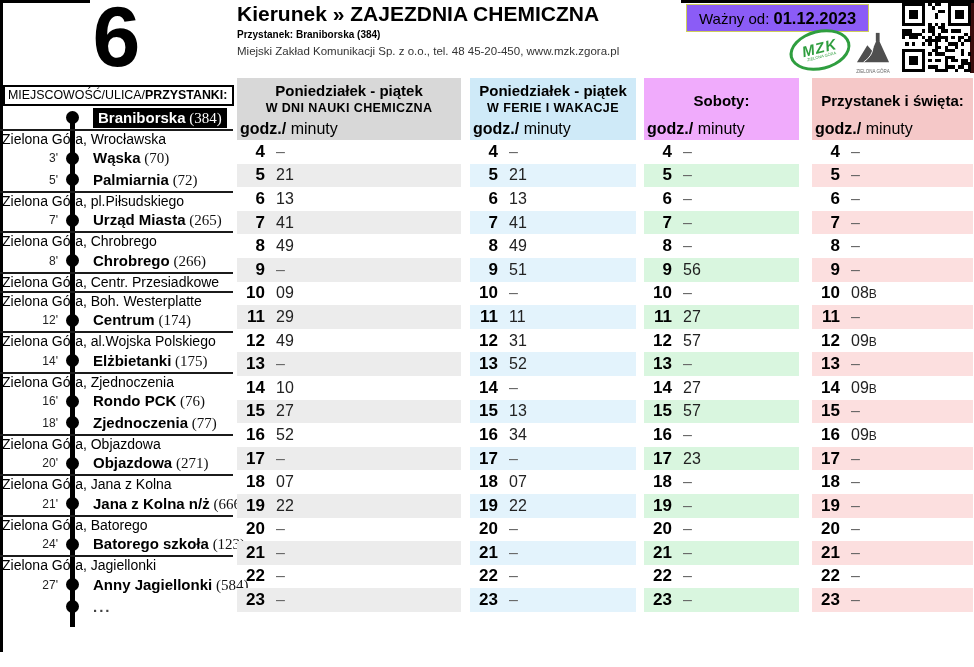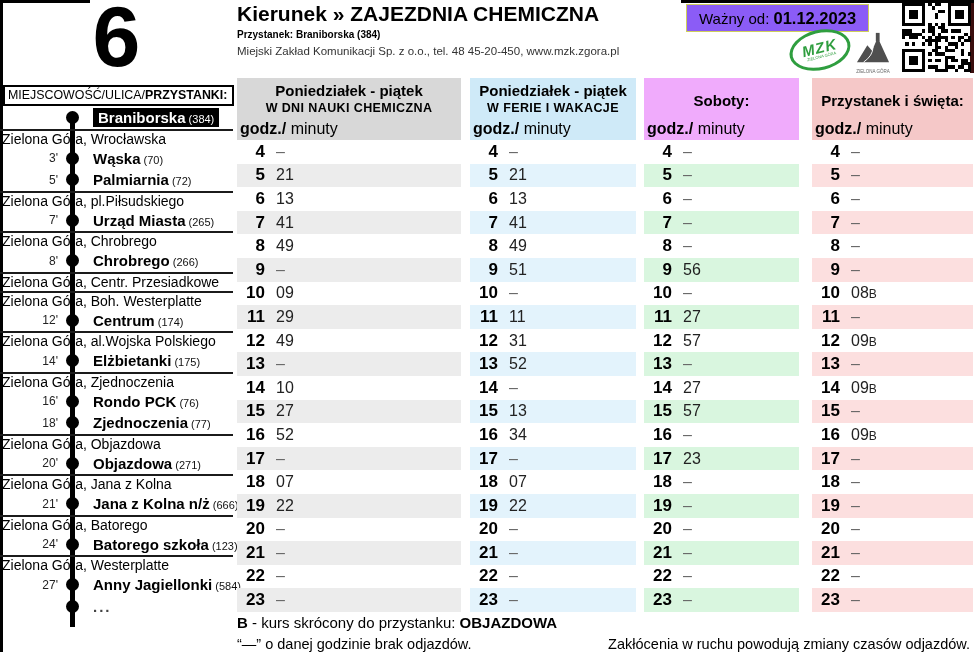--- a/index.html
+++ b/index.html
@@ -35,21 +35,21 @@
 
   
   .sidebar-title-box{position:absolute;left:3px;top:85px;width:224px;height:17px;
                      border:2px solid #000;font-size:12.4px;line-height:17px;padding-left:3px;white-space:nowrap;}
   .stops{position:absolute;left:0;top:107px;width:233px;}
   .stops::before{content:"";position:absolute;left:70px;top:11px;width:5px;height:509px;background:#000;}
   .stop-row{display:flex;align-items:center;height:21.5px;position:relative;}
   .stop-row .min{width:58px;text-align:right;padding-right:6px;font-size:12px;color:#222;flex:none;}
   .stop-row .dot{width:13px;height:13px;border-radius:50%;background:#000;flex:none;margin-left:2px;}
   .stop-row .lbl{margin-left:14px;font-size:15px;white-space:nowrap;}
-  .stop-row .lbl .num{font-size:11px;font-weight:normal;color:#111;}
+  .stop-row .lbl .num{font-size:15px;font-weight:normal;color:#111;font-family:Liberation Serif, serif;}
   .stop-row .lbl.hl{background:#000;color:#fff;padding:1px 5px;}
   .stop-row .lbl.hl .num{color:#fff;}
   .stop-row .ellipsis{margin-left:14px;font-size:15px;font-weight:bold;color:#444;letter-spacing:2px;}
   .street-row{border-top:2px solid #1b1b1b;font-size:14px;line-height:17px;height:17px;
               padding-left:2px;position:relative;white-space:nowrap;}
 
   
   .timetable{position:absolute;left:237px;top:78px;display:flex;}
   .tcol{flex:none;}
   .tcol:nth-child(1){width:224px;margin-right:9px;}
@@ -395,21 +395,21 @@
         <span class="min">21'</span>
         <span class="dot"></span>
         <span class="lbl"><b class="name">Jana z Kolna n/ż</b><span class="num"> (666)</span></span>
       </div>
       <div class="street-row">Zielona Góra, Batorego</div>
       <div class="stop-row">
         <span class="min">24'</span>
         <span class="dot"></span>
         <span class="lbl"><b class="name">Batorego szkoła</b><span class="num"> (123)</span></span>
       </div>
-      <div class="street-row">Zielona Góra, Westerplatte</div>
+      <div class="street-row">Zielona Góra, Jagiellonki</div>
       <div class="stop-row">
         <span class="min">27'</span>
         <span class="dot"></span>
         <span class="lbl"><b class="name">Anny Jagiellonki</b><span class="num"> (584)</span></span>
       </div>
       <div class="stop-row">
         <span class="min"></span>
         <span class="dot"></span>
         <span class="ellipsis">...</span>
       </div>
@@ -765,23 +765,14 @@
             <span class="mins"><span class="dash">–</span></span>
           </div>
           <div class="trow" style="background: rgb(252, 223, 223);">
             <span class="hour">23</span>
             <span class="mins"><span class="dash">–</span></span>
           </div>
         </div>
       </div>
     </div>
 
-  <div class="footer">
-    <div class="fnote1">
-      <b>B</b><span> - kurs skrócony do przystanku: </span><b>OBJAZDOWA</b>
-    </div>
-    <div class="fnote2">
-      <span>“—” o danej godzinie brak odjazdów.</span>
-      <span>Zakłócenia w ruchu powodują zmiany czasów odjazdów.</span>
-    </div>
-  </div>
 
 </div>
 
 </body></html>

